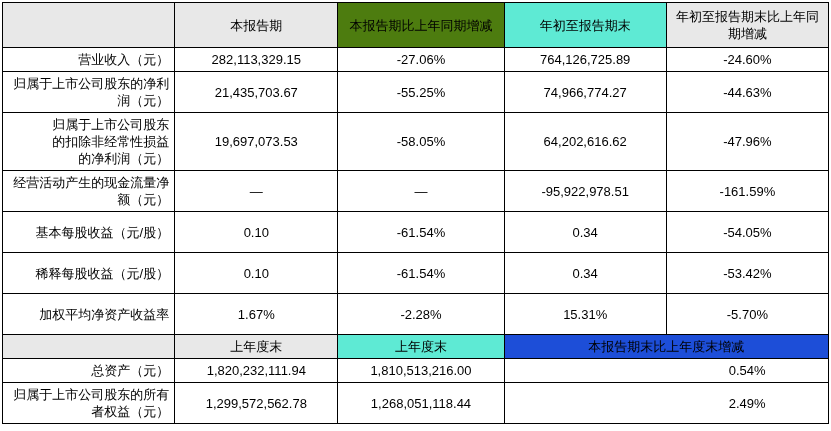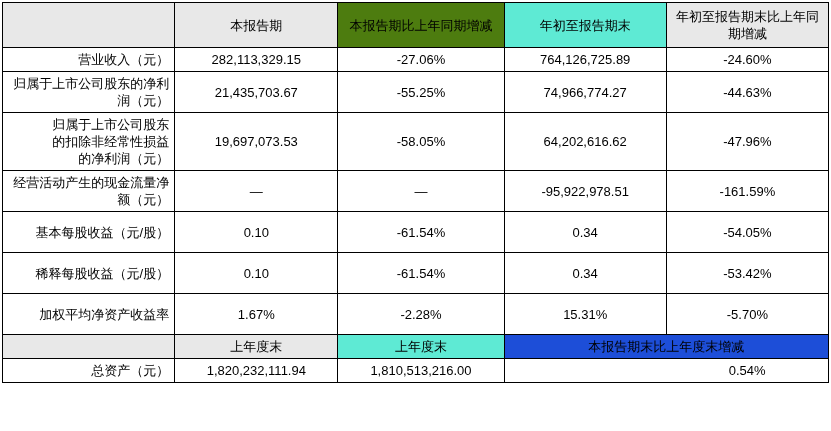--- a/index.html
+++ b/index.html
@@ -147,15 +147,22 @@
       </tr>
 
       <tr>
         <td class="lbl">总资产（元）</td>
         <td class="num">1,820,232,111.94</td>
         <td class="num">1,810,513,216.00</td>
         <td class="num blank" style="border-right:none;"></td>
         <td class="num" style="border-left:none;">0.54%</td>
       </tr>
 
+      <tr>
+        <td class="lbl tall">归属于上市公司股东的所有者权益（元）</td>
+        <td class="num">1,299,572,562.78</td>
+        <td class="num">1,268,051,118.44</td>
+        <td class="num blank" style="border-right:none;"></td>
+        <td class="num" style="border-left:none;">2.49%</td>
+      </tr>
     </tbody>
   </table>
 </div>
 
 </body></html>

